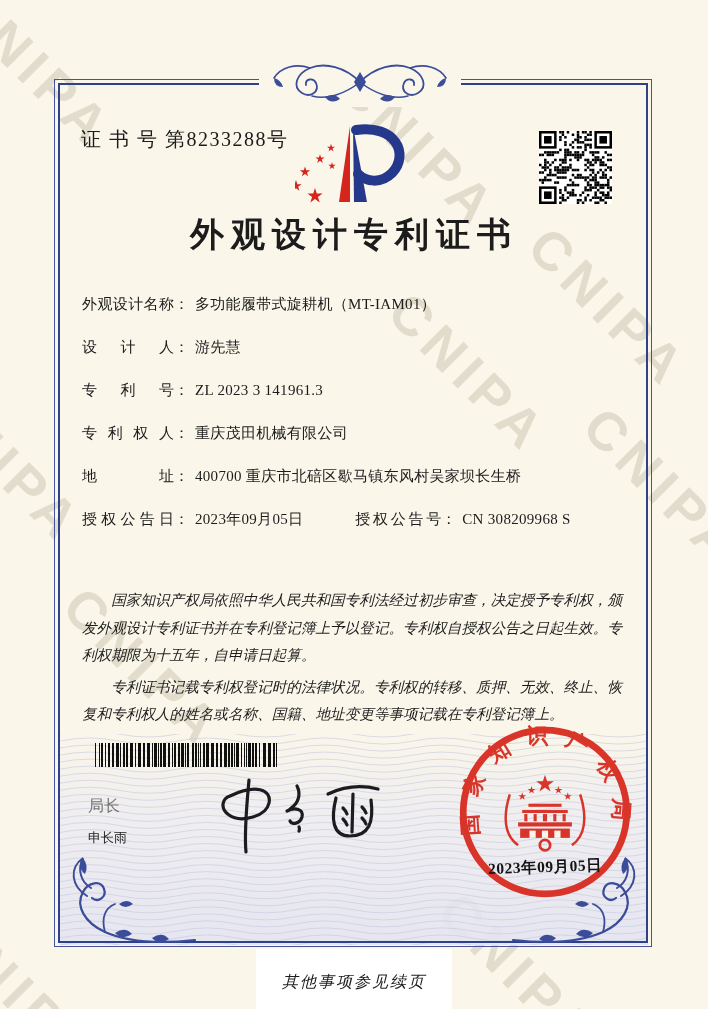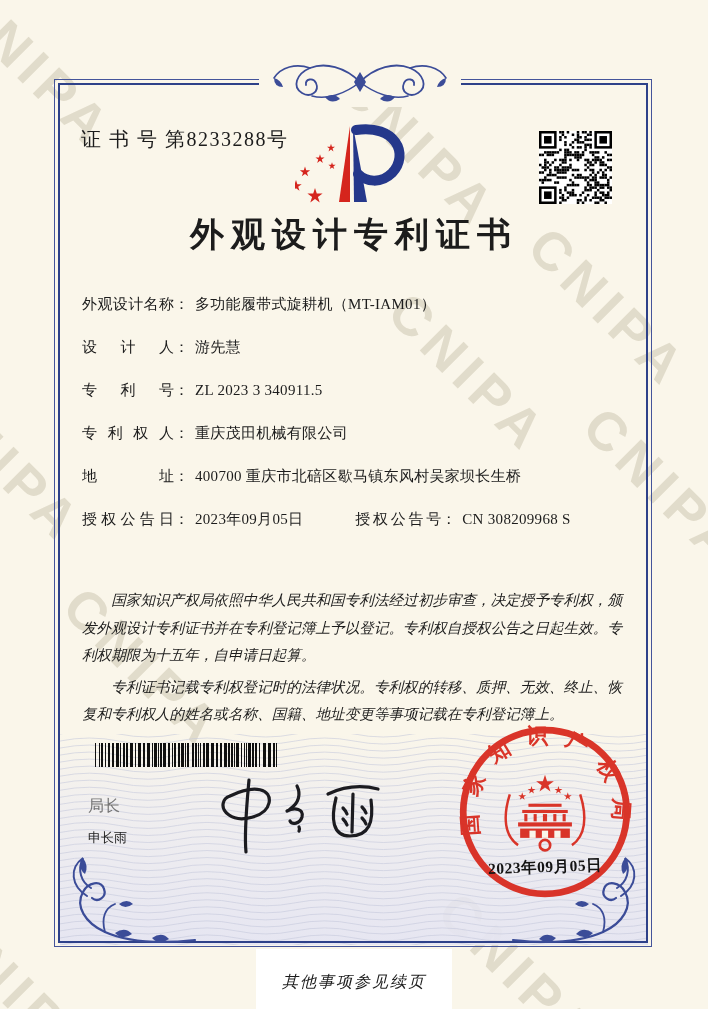--- a/index.html
+++ b/index.html
@@ -478,21 +478,21 @@
   <h1 class="title">外观设计专利证书</h1>
 
   <div class="fields">
     <div class="frow">
       <span class="flabel">外观设计名称</span><span class="fcolon">：</span><span class="fvalue">多功能履带式旋耕机（MT-IAM01）</span>
     </div>
     <div class="frow">
       <span class="flabel">设计人</span><span class="fcolon">：</span><span class="fvalue">游先慧</span>
     </div>
     <div class="frow">
-      <span class="flabel">专利号</span><span class="fcolon">：</span><span class="fvalue">ZL 2023 3 340911.5</span>
+      <span class="flabel">专利号</span><span class="fcolon">：</span><span class="fvalue">ZL 2023 3 141961.3</span>
     </div>
     <div class="frow">
       <span class="flabel">专利权人</span><span class="fcolon">：</span><span class="fvalue">重庆茂田机械有限公司</span>
     </div>
     <div class="frow">
       <span class="flabel">地址</span><span class="fcolon">：</span><span class="fvalue">400700 重庆市北碚区歇马镇东风村吴家坝长生桥</span>
     </div>
     <div class="frow">
       <span class="flabel">授权公告日</span><span class="fcolon">：</span><span class="fvalue">2023年09月05日</span><span class="pair2"><span class="flabel short">授权公告号</span><span class="fcolon">：</span><span class="fvalue">CN 308209968 S</span></span>
     </div>

